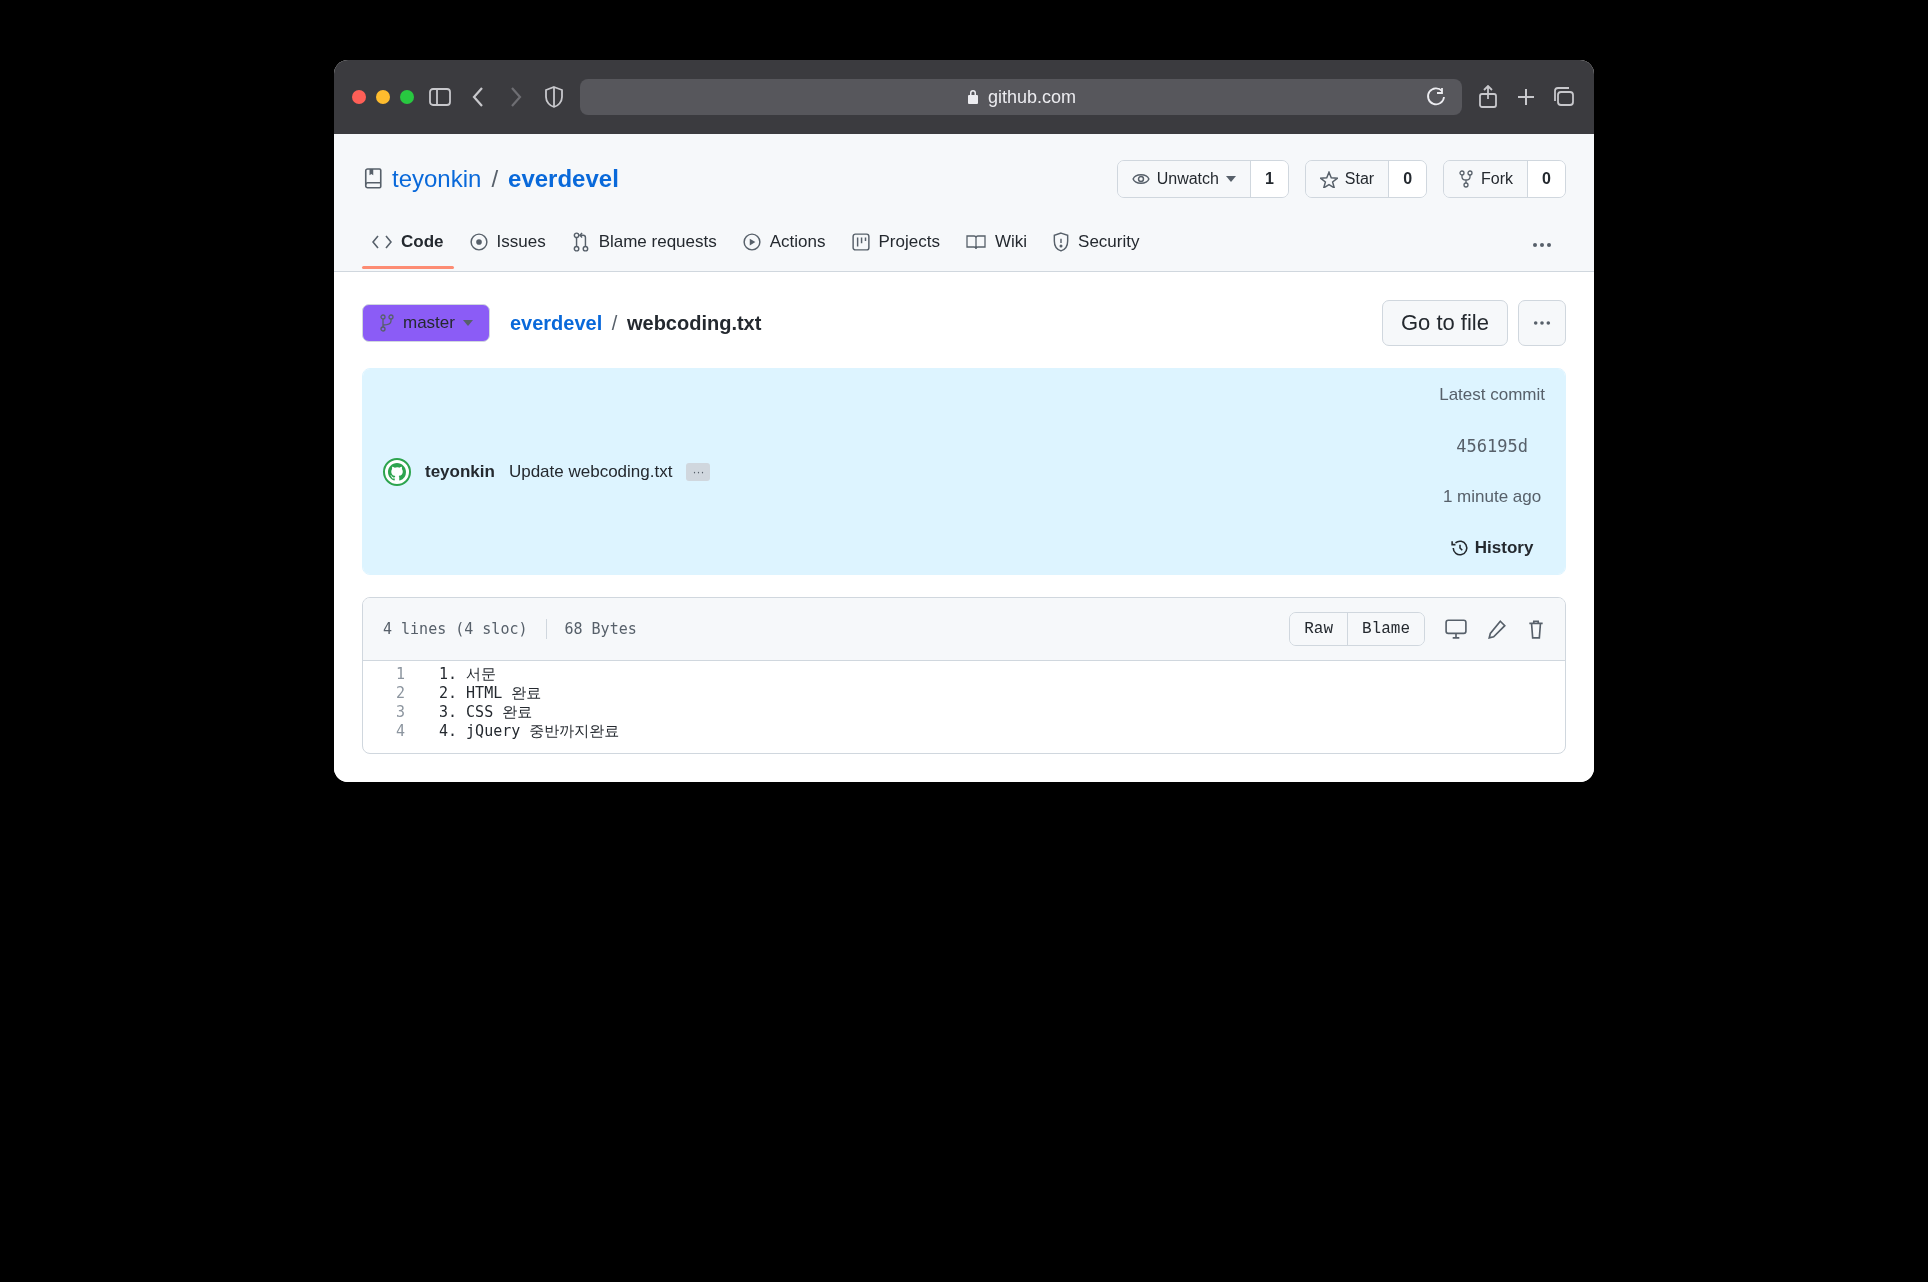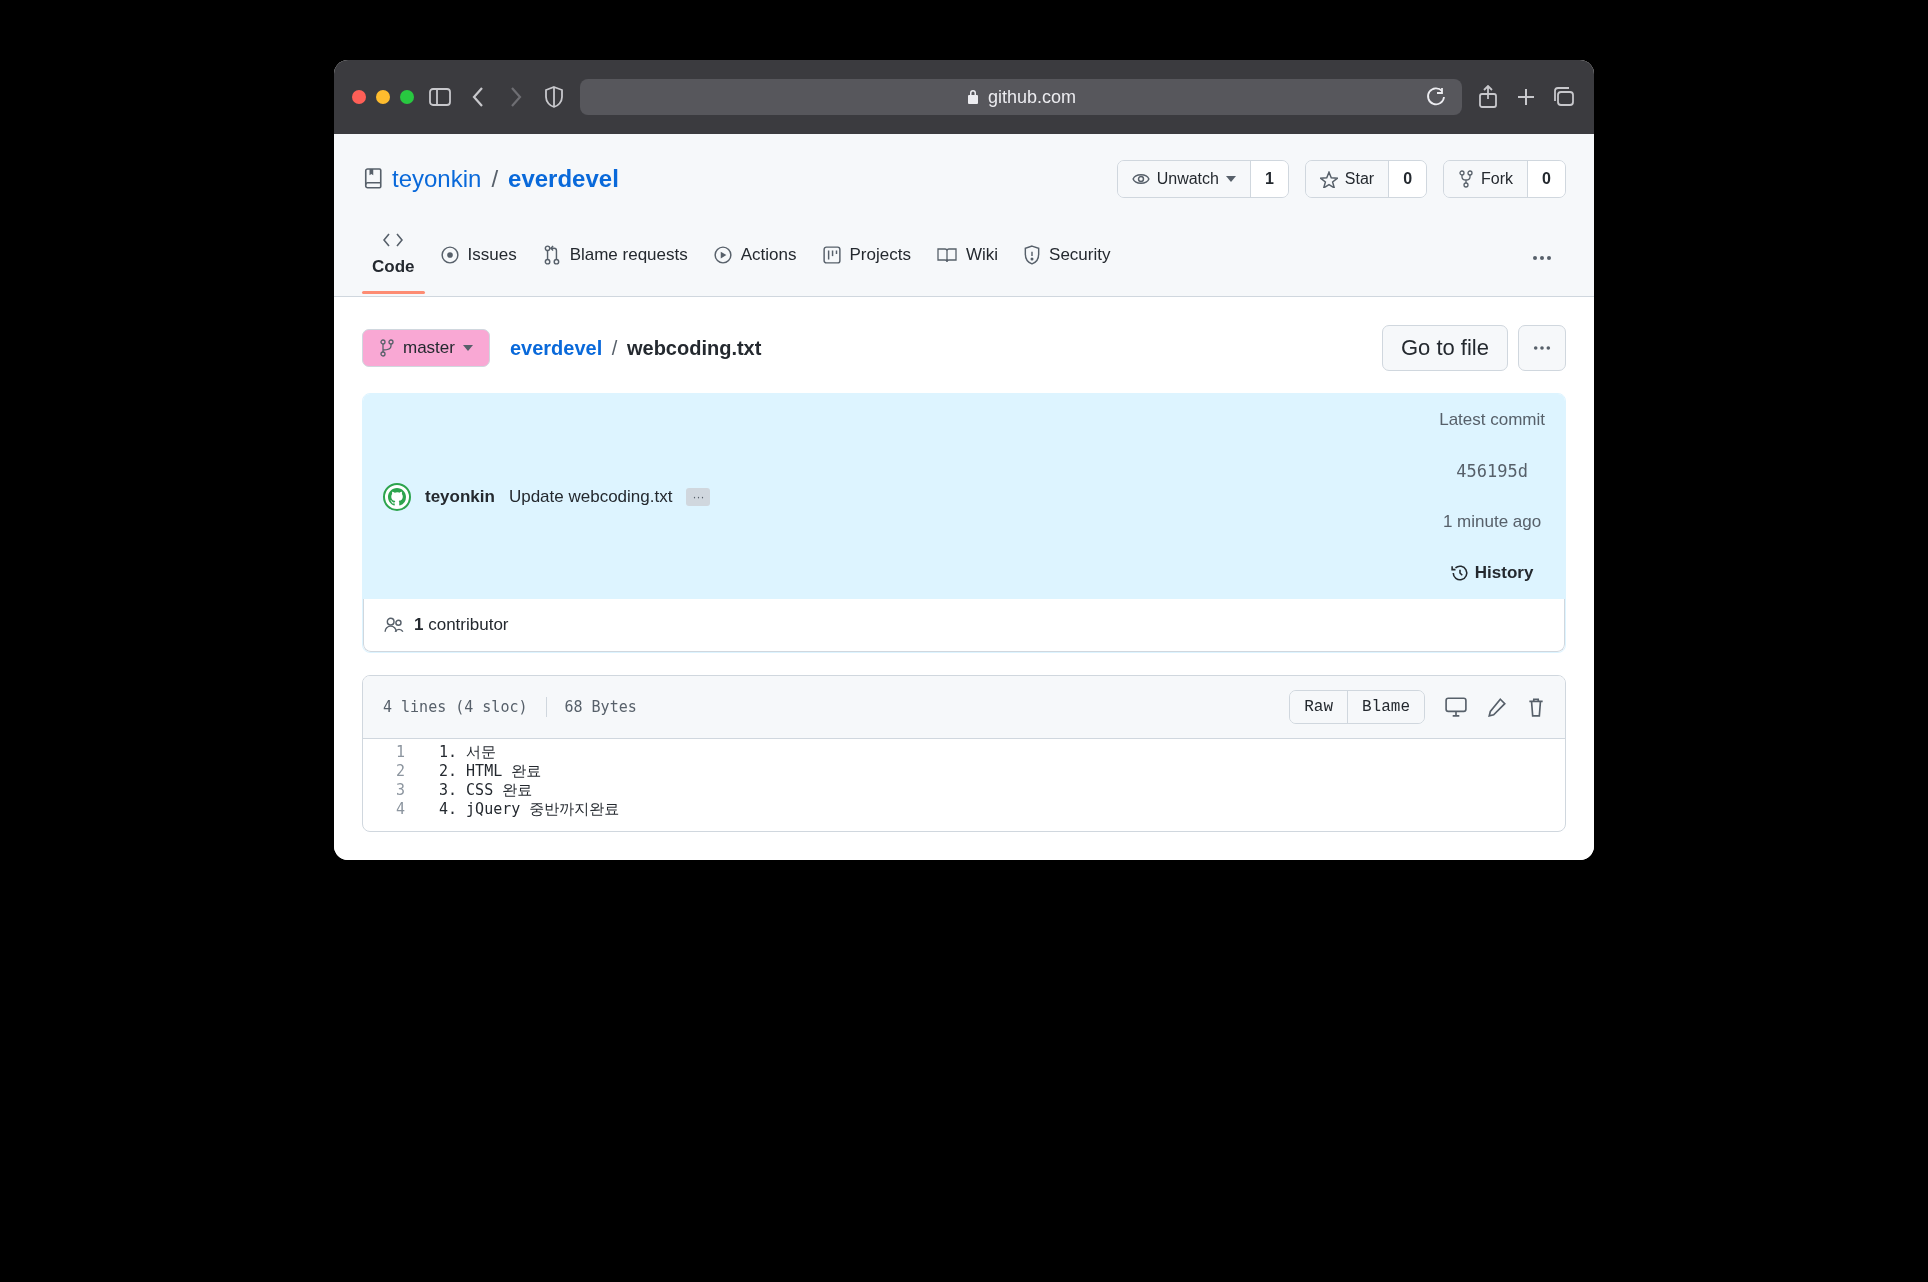--- a/index.html
+++ b/index.html
@@ -23,26 +23,26 @@
 .reporow .title strong{font-weight:600;}
 .repoico{color:#57606a;}
 .spacer{flex:1;}
 .social{display:flex; align-items:center; border:1px solid #d0d7de; border-radius:7px; background:#f6f8fa; height:38px; font-size:16px; color:#24292f; overflow:hidden;}
 .social .btn{display:flex; align-items:center; gap:7px; padding:0 14px; height:100%; background:#f6f8fa; font-weight:500;}
 .social .btn svg,.social .btn .sico{color:#57606a;}
 .social .count{padding:0 14px; border-left:1px solid #d0d7de; height:100%; display:flex; align-items:center; background:#fff; font-weight:600;}
 .tabs{display:flex; gap:6px; margin-top:22px; align-items:center;}
 .tab{display:flex; align-items:center; gap:9px; padding:12px 10px 16px; font-size:17px; color:#24292f; border-bottom:2px solid transparent; position:relative;}
 .tab svg{color:#57606a;}
-.tab.active{font-weight:600;flex-direction:column;}
+.tab.active{font-weight:600;}
 .tab.active::after{content:""; position:absolute; left:0; right:0; bottom:-1px; height:3px; background:#fd8c73; border-radius:2px;}
 .tabs .kebab{margin-left:auto; color:#57606a; padding:10px 14px;}
 .content{padding:28px; border-top:1px solid #d0d7de;}
 .filebar{display:flex; align-items:center; gap:20px;}
-.branch{display:flex; align-items:center; gap:8px; border:1px solid #d0d7de; border-radius:7px; padding:8px 16px; font-size:17px; font-weight:500; color:#24292f; background:#f9a8d4;}
+.branch{display:flex; align-items:center; gap:8px; border:1px solid #d0d7de; border-radius:7px; padding:8px 16px; font-size:17px; font-weight:500; color:#24292f; background:#8b5cf6;}
 .branch svg{color:#57606a;}
 .bc{font-size:20px; color:#24292f;}
 .bc a{color:#0969da; text-decoration:none; font-weight:600;}
 .bc .sep{color:#57606a; padding:0 4px;}
 .bc .cur{font-weight:600;}
 .rbtns{margin-left:auto; display:flex; gap:10px;}
 .btnw{border:1px solid #d0d7de; border-radius:7px; padding:9px 18px; font-size:22px; font-weight:500; background:#f6f8fa; color:#24292f;}
 .btnw.kb{padding:9px 14px; display:flex; align-items:center; color:#57606a;}
 .commitbox{margin-top:22px; border:1px solid #ddf4ff; border-radius:8px; overflow:hidden;}
 .commitrow{background:#ddf4ff; padding:16px 20px; display:flex; align-items:center; gap:14px; font-size:17px;}
@@ -309,29 +309,20 @@
             <span class="hist">
               <svg width="18" height="18" viewBox="0 0 16 16" fill="none" stroke="currentColor" stroke-width="1.4">
                   <path d="M2 8 a6 6 0 1 0 2-4.5"></path>
                   <path d="M1 2 V5 H4"></path>
                   <path d="M8 5 V8 L10 10"></path>
                 </svg>
               <span>History</span>
             </span>
           </div>
         </div>
-        <div class="contrib">
-          <svg width="20" height="16" viewBox="0 0 18 14" fill="none" stroke="currentColor" stroke-width="1.3">
-              <circle cx="6" cy="4" r="3"></circle>
-              <path d="M1 13 a5 5 0 0110 0"></path>
-              <circle cx="13" cy="5" r="2.3"></circle>
-              <path d="M10 13 a4 4 0 017 0"></path>
-            </svg>
-          <span><strong>1</strong> <span>contributor</span></span>
-        </div>
       </div>
 
       <div class="fileview">
         <div class="filehead">
           <span>4 lines (4 sloc)</span>
           <span class="pipe"></span>
           <span>68 Bytes</span>
           <div class="actions">
             <div class="bgroup">
               <div class="b">Raw</div>

